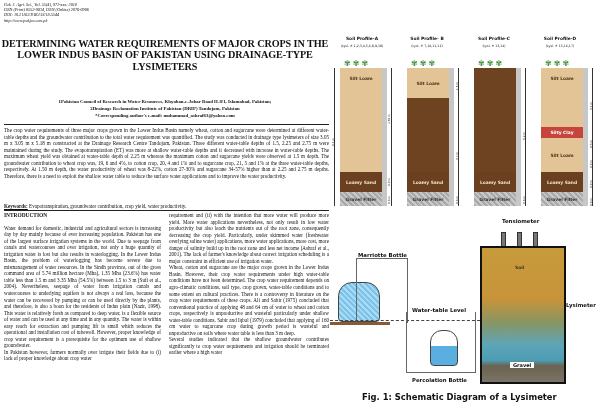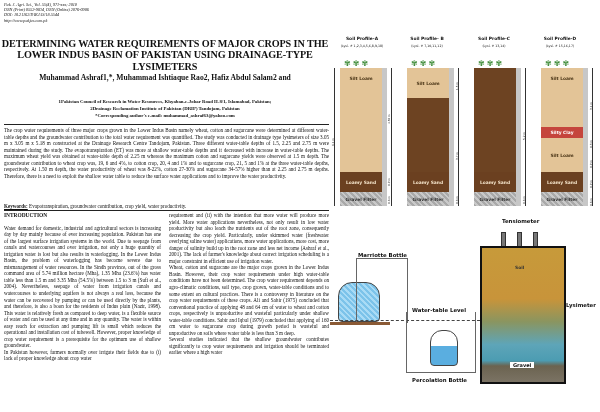--- a/index.html
+++ b/index.html
@@ -46,21 +46,20 @@
 <div class="hdr">
   <div>Pak. J. Agri. Sci., Vol. 55(4), 971-xxx; 2018</div>
   <div>ISSN (Print) 0552-9034, ISSN (Online) 2076-0906</div>
   <div>DOI: 10.21162/PAKJAS/18.5544</div>
   <div>http://www.pakjas.com.pk</div>
 </div>
 
 <div class="title">DETERMINING WATER REQUIREMENTS OF MAJOR CROPS IN THE LOWER INDUS BASIN OF PAKISTAN USING DRAINAGE-TYPE LYSIMETERS</div>
 
 <div class="authors">
-  <div>Muhammad Ashraf1,*, Muhammad Ishtiaque Rao2, Hafiz Abdul Salam2 and</div>
 </div>
 
 <div class="affil">
   <div>1Pakistan Council of Research in Water Resources, Khyaban-e-Johar Road H-8/1, Islamabad, Pakistan;</div>
   <div>2Drainage Reclamation Institute of Pakistan (DRIP) Tandojam, Pakistan</div>
   <div>*Corresponding author's e-mail: muhammad_ashraf63@yahoo.com</div>
 </div>
 
 <div class="rule" style="top:124px"></div>
 <div class="abstract">The crop water requirements of three major crops grown in the Lower Indus Basin namely wheat, cotton and sugarcane were determined at different water-table depths and the groundwater contribution to the total water requirement was quantified. The study was conducted in drainage type lysimeters of size 3.05 m x 3.05 m x 5.18 m constructed at the Drainage Research Centre Tandojam, Pakistan. Three different water-table depths of 1.5, 2.25 and 2.75 m were maintained during the study. The evapotranspiration (ET) was more at shallow water-table depths and it decreased with increase in water-table depths. The maximum wheat yield was obtained at water-table depth of 2.25 m whereas the maximum cotton and sugarcane yields were observed at 1.5 m depth. The groundwater contribution to wheat crop was, 19, 6 and 4%, to cotton crop, 20, 4 and 1% and to sugarcane crop, 21, 5 and 1% at the three water-table depths, respectively. At 1.50 m depth, the water productivity of wheat was 8-22%, cotton 27-30% and sugarcane 34-57% higher than at 2.25 and 2.75 m depths. Therefore, there is a need to exploit the shallow water table to reduce the surface water applications and to improve the water productivity.</div>
@@ -161,13 +160,14 @@
   <div class="bottle" style="left:8px;top:282px;width:40px;height:38px;border-radius:14px 14px 4px 4px;background:repeating-linear-gradient(45deg,#7cc3ea 0 2px,#a9dbf5 2px 4px)"></div>
   <div class="pipe" style="left:26px;top:258px;width:50px;height:64px;border-right:1px solid #666;border-bottom:none;border-left:1px solid #666;border-top:1px solid #666"></div>
   <div style="position:absolute;left:0;top:322px;width:60px;height:3px;background:#8a5a35"></div>
   <div style="position:absolute;left:0;top:320px;width:150px;border-top:1px dashed #444"></div>
 
   <div class="fig-label" style="left:82px;top:307px">Water-table Level</div>
   <div class="pipe" style="left:76px;top:312px;width:68px;height:60px;border-top:none"></div>
   <div class="bottle" style="left:100px;top:330px;width:26px;height:34px;border-radius:12px 12px 4px 4px;background:linear-gradient(180deg,#fff 0 45%,#5aaee0 45% 100%)"></div>
   <div class="fig-label" style="left:82px;top:377px">Percolation Bottle</div>
 
+  <div class="caption">Fig. 1: Schematic Diagram of a Lysimeter</div>
 </div>
 
 </body></html>

